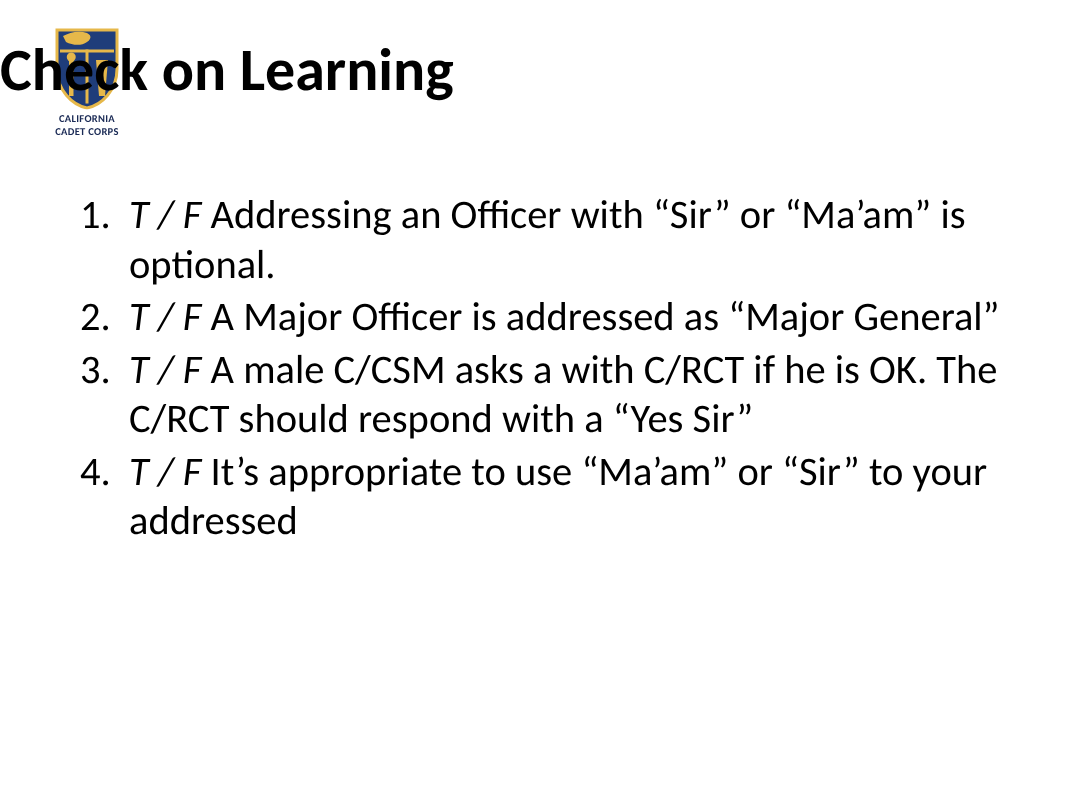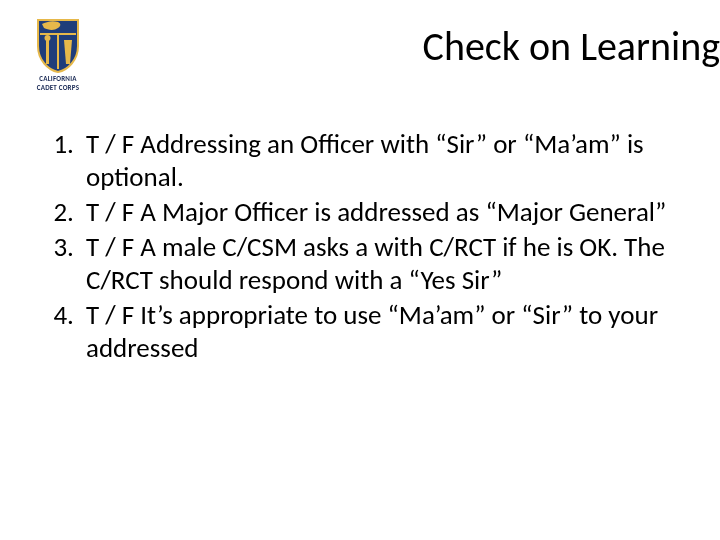--- a/index.html
+++ b/index.html
@@ -33,23 +33,23 @@
     color: #1a2a55;
     font-weight: 700;
     letter-spacing: 0.2px;
     margin-top: 2px;
   }
   .title {
     position: absolute;
     top: 22px;
     left: 0;
     right: 0;
-    text-align: right;
+    text-align: left;
     font-size: 40px;
-    font-weight: 400;
+    font-weight: 700;
     color: #000;
   }
   .content {
     position: absolute;
     left: 34px;
     right: 40px;
     top: 128px;
   }
   ol.qlist {
     margin: 0;
@@ -58,20 +58,21 @@
     font-size: 27px;
     line-height: 1.22;
     color: #000;
   }
   ol.qlist li {
     margin: 0 0 2px 0;
     padding-left: 6px;
   }
   .tf {
     white-space: nowrap;
+    font-style: italic;
   }
 </style>
 </head>
 <body>
 
 <div class="slide">
 
   <div class="logo">
     <svg width="44" height="55" viewBox="0 0 44 55">
       <path d="M2 2 H42 V28 C42 42 32 52 22 54 C12 52 2 42 2 28 Z" fill="#1f3d7a" stroke="#e6b84a" stroke-width="2"></path>

